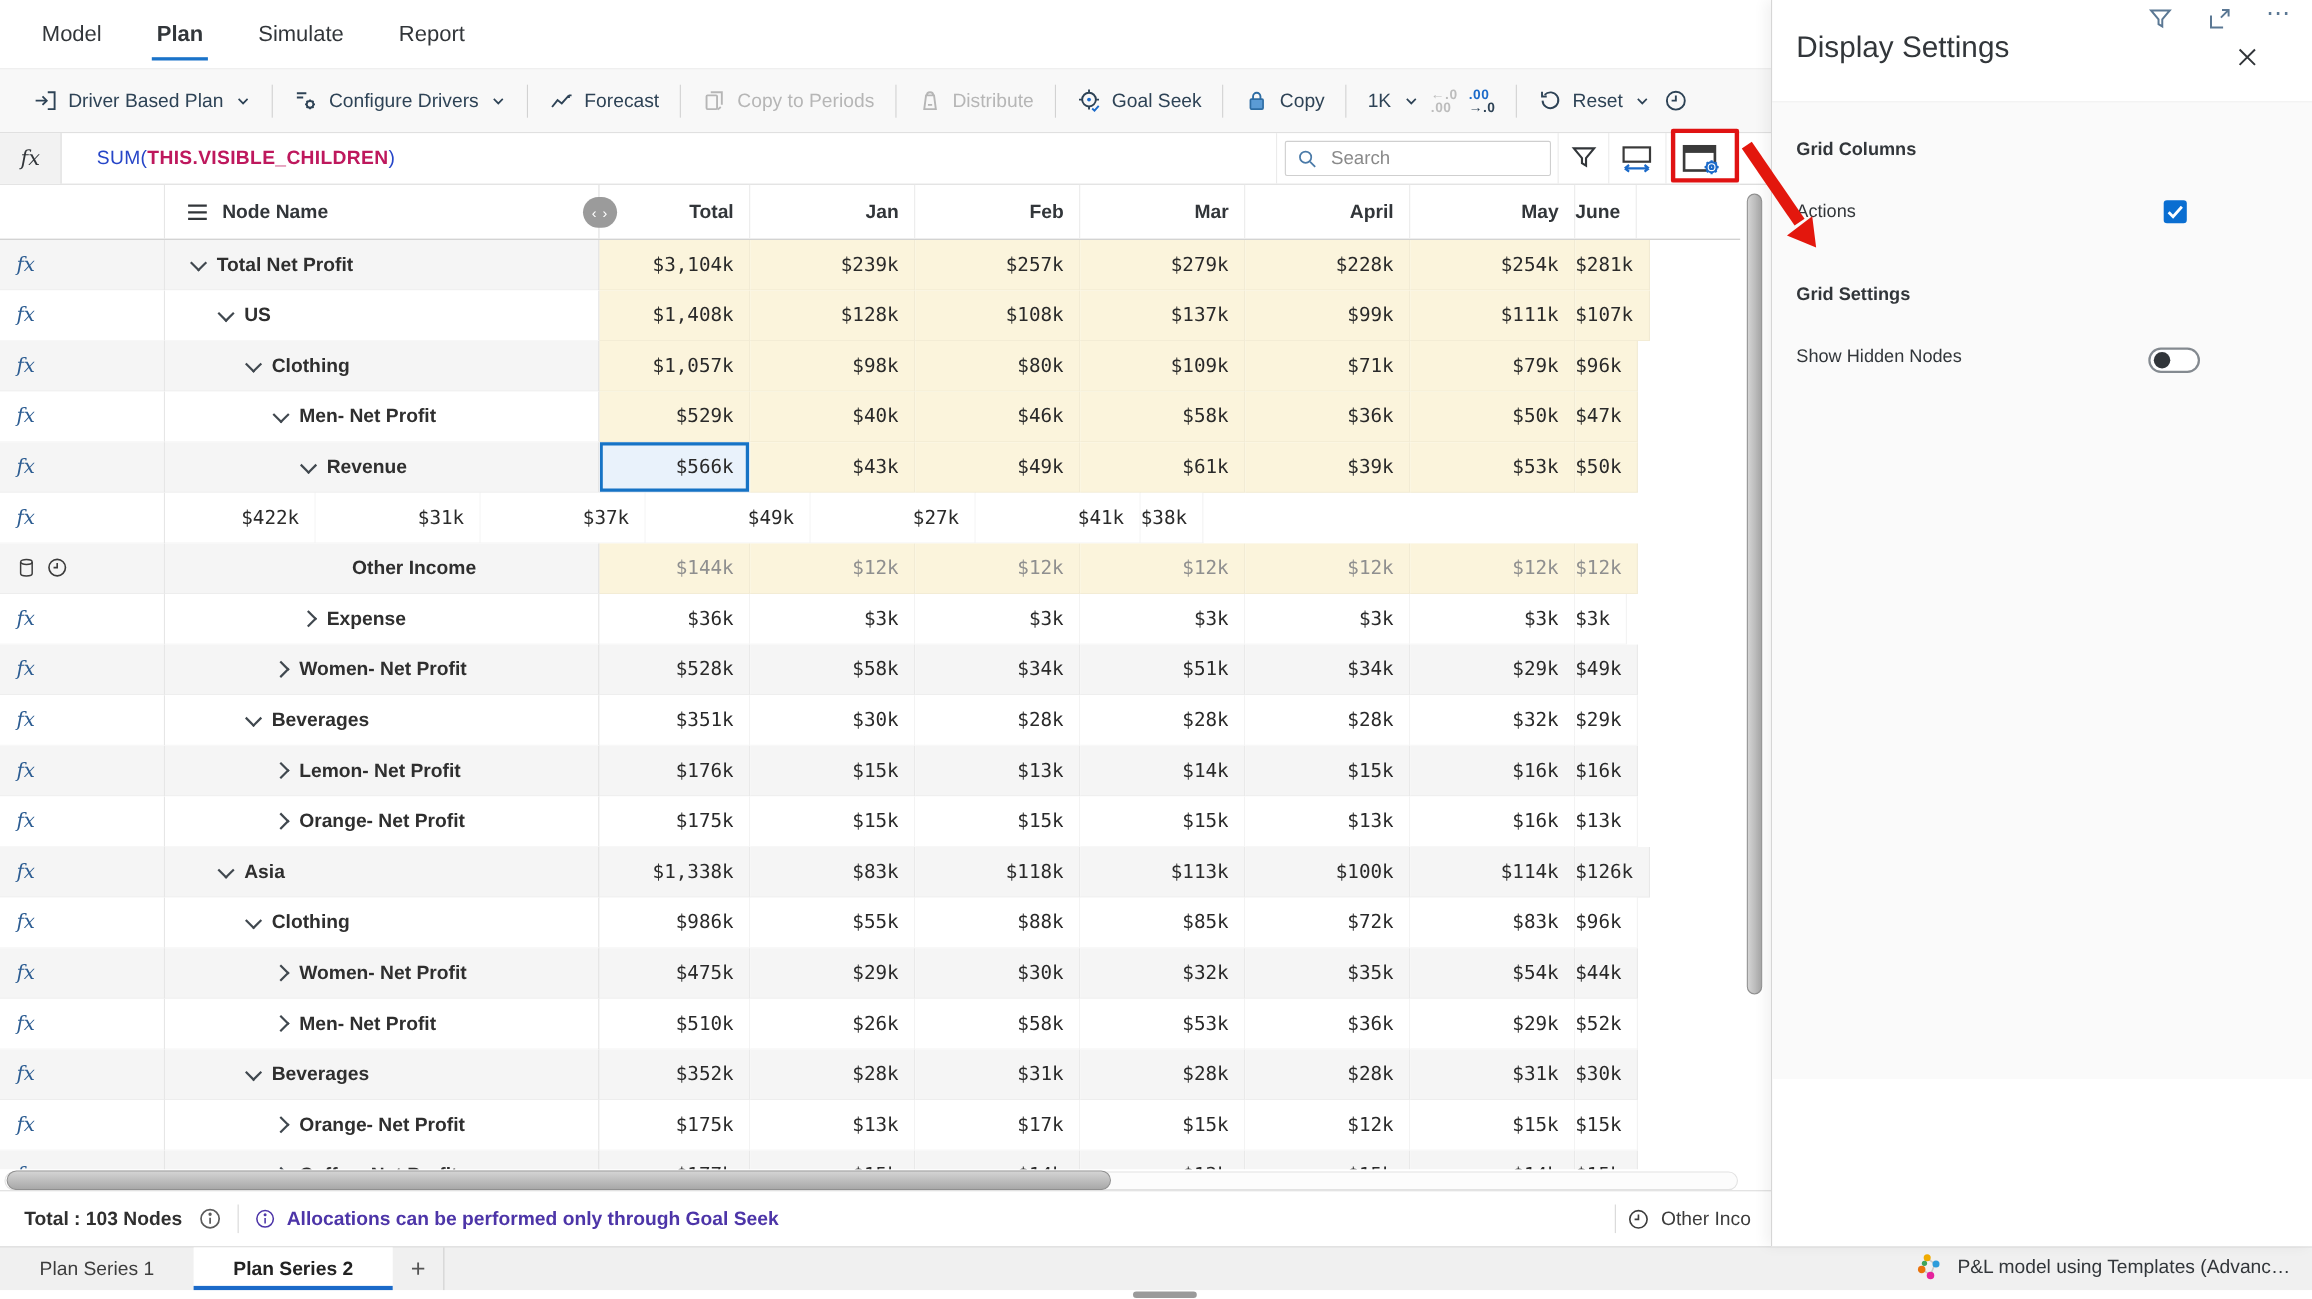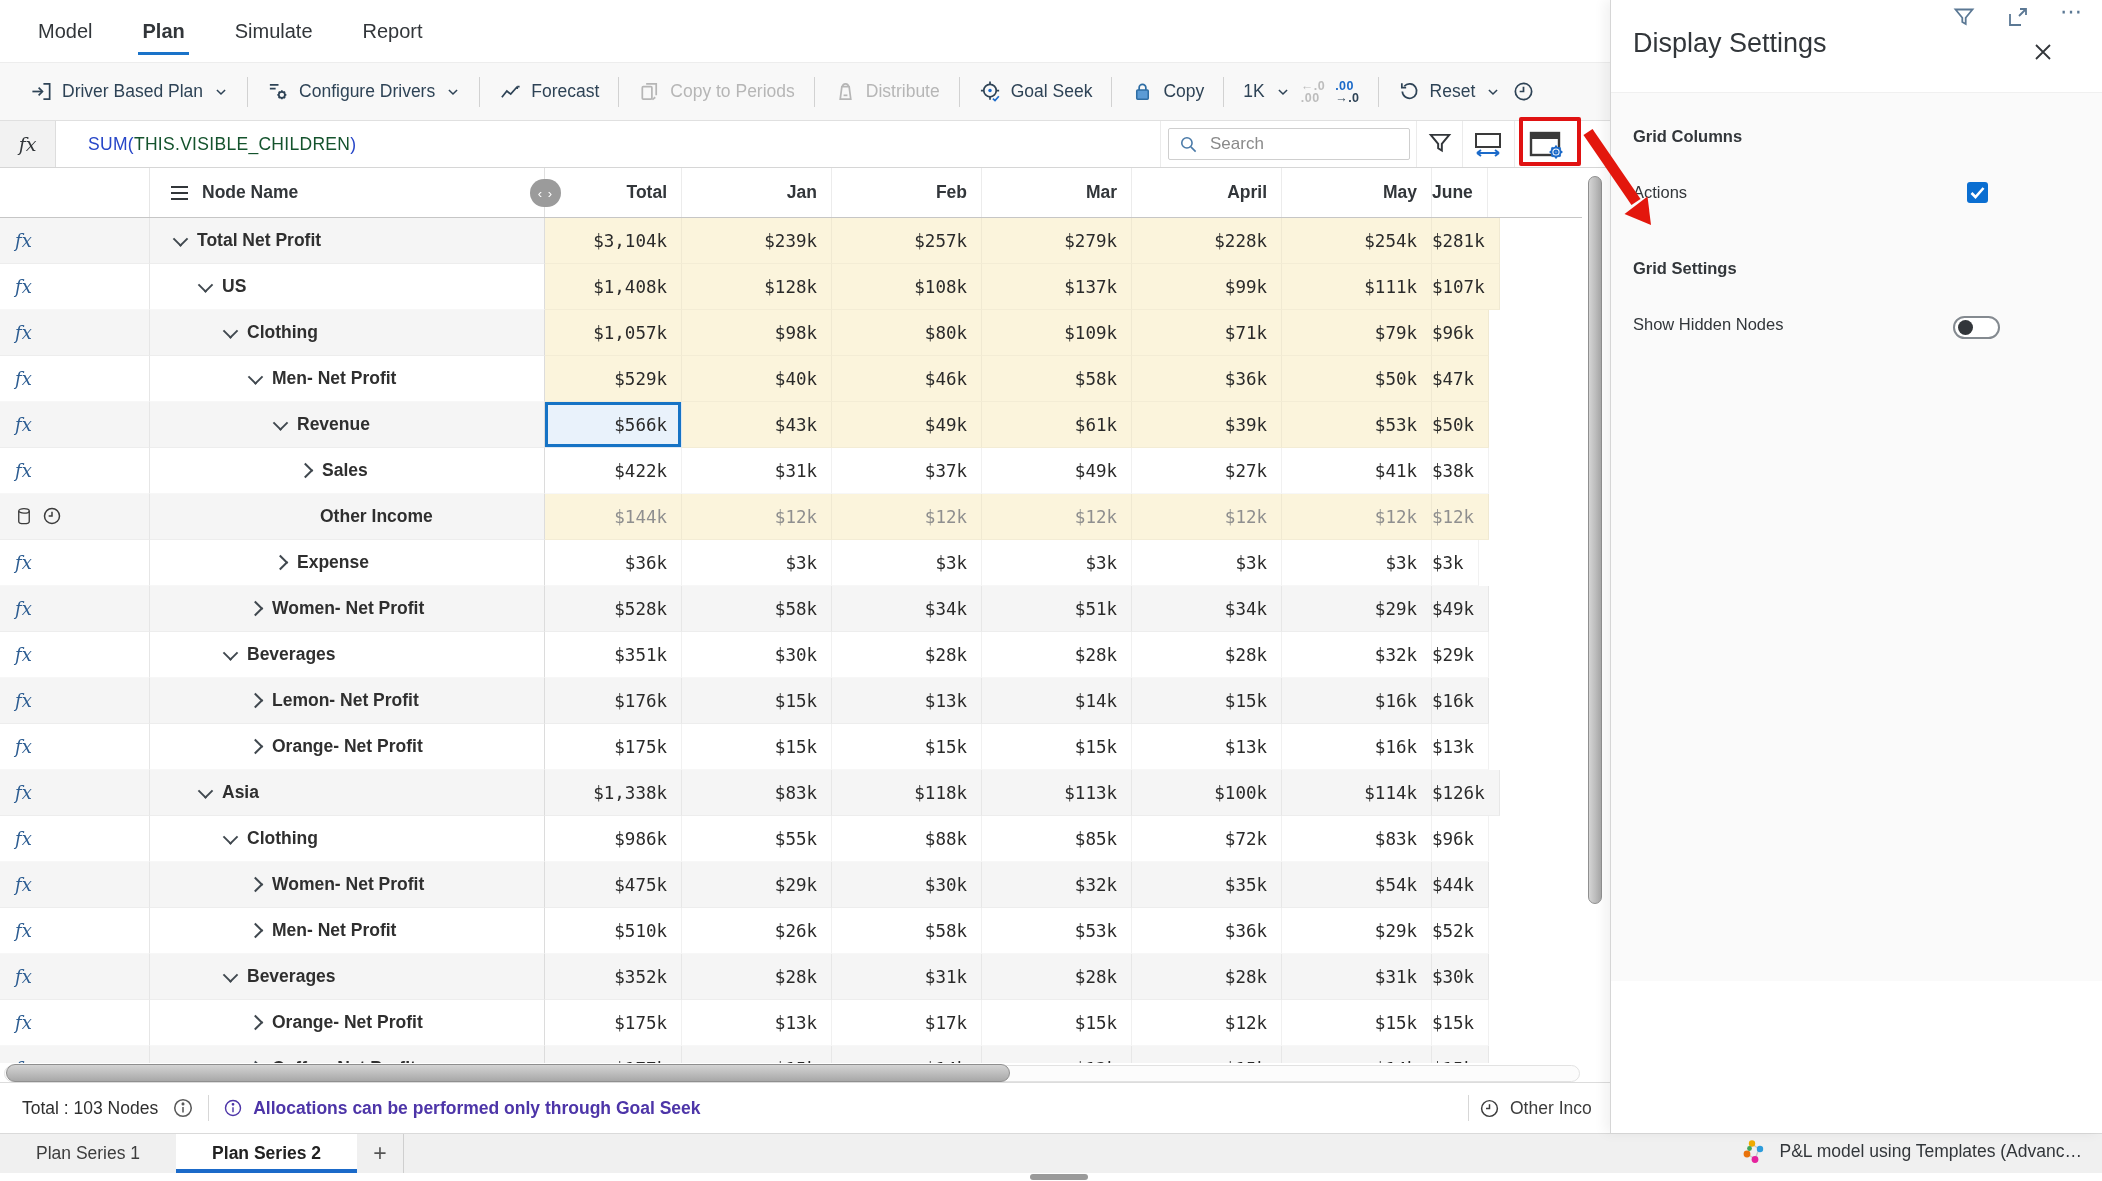--- a/index.html
+++ b/index.html
@@ -29,21 +29,21 @@
   .dec .blue{color:#1b6ac9}
   .dec.disabled .blue{color:#bdbdbd}
 
   
   .formula-row{position:absolute;left:0;top:120px;width:1610px;height:48px;background:#fff;
                border-top:1px solid #e0e0e0;border-bottom:1px solid #d6d6d6;box-sizing:border-box;}
   .fx-cell{position:absolute;left:0;top:0;width:55px;height:100%;background:#f2f2f2;border-right:1px solid #ddd;
            display:flex;align-items:center;justify-content:center;}
   .fx-glyph{font-family:"DejaVu Serif",serif;font-style:italic;font-size:19px;color:#32363a;}
   .formula-text{position:absolute;left:88px;top:50%;transform:translateY(-50%);font-size:17.5px;letter-spacing:.3px;white-space:nowrap;}
-  .f-outer{color:#2746c8;} .f-inner{color:#14532d;}
+  .f-outer{color:#2746c8;} .f-inner{color:#be185d;font-weight:bold;}
   .fsep{position:absolute;top:0;height:100%;width:1px;background:#ebebeb;}
   .search-box{position:absolute;left:1168px;top:7px;width:242px;height:32px;border:1px solid #cfcfcf;border-radius:2px;
               background:#fff;display:flex;align-items:center;padding:0 10px;box-sizing:border-box;gap:10px;}
   .search-box input{border:none;outline:none;font-size:17px;color:#555;width:170px;background:transparent;
                     font-family:"Liberation Sans",sans-serif;}
   .search-box input::placeholder{color:#8a8a8a;}
   .frow-icon{position:absolute;top:9px;color:#32363a;cursor:pointer;}
   .red-box{position:absolute;left:1519px;top:117px;width:62px;height:49px;border:4px solid #e01212;border-radius:2px;
            box-sizing:border-box;z-index:30;pointer-events:none;}
   .red-arrow{position:absolute;left:1578px;top:124px;z-index:31;pointer-events:none;}
@@ -82,21 +82,21 @@
   .hs-track{position:absolute;left:4px;top:1065px;width:1576px;height:17px;border:1px solid #e2e2e2;
             border-radius:9px;background:#fcfcfc;box-sizing:border-box;}
   .hs-thumb{position:absolute;left:6px;top:1064px;width:1004px;height:18px;border-radius:9px;
             background:linear-gradient(#d4d4d4,#a8a8a8);border:1px solid #8f8f8f;box-sizing:border-box;cursor:grab;}
   .vs-thumb{position:absolute;left:1588px;top:176px;width:14px;height:728px;border-radius:7px;
             background:linear-gradient(90deg,#d4d4d4,#a8a8a8);border:1px solid #8f8f8f;box-sizing:border-box;cursor:grab;}
 
   
   .status-bar{position:absolute;left:0;top:1082px;width:1610px;height:51px;background:#fff;border-top:1px solid #dcdcdc;
               box-sizing:border-box;display:flex;align-items:center;padding-left:22px;font-size:17.5px;overflow:hidden;}
-  .sb-total{font-weight:400;color:#2f2f2f;margin-right:14px;}
+  .sb-total{font-weight:700;color:#2f2f2f;margin-right:14px;}
   .sb-div{width:1px;height:26px;background:#d7d7d7;margin:0 14px;flex:none;}
   .sb-msg{color:#4d35a8;font-weight:700;display:flex;align-items:center;gap:10px;}
   .sb-right{position:absolute;left:1468px;top:0;height:100%;display:flex;align-items:center;gap:10px;color:#3c3c3c;}
 
   
   .bottom-bar{position:absolute;left:0;top:1133px;width:2102px;height:40px;background:#f0f0f0;
               border-top:1px solid #dadada;display:flex;align-items:stretch;box-sizing:border-box;}
   .sheet-tab{display:flex;align-items:center;padding:0 36px;font-size:17.5px;color:#3d3d3d;cursor:pointer;position:relative;}
   .sheet-tab.active{background:#fff;font-weight:700;color:#222;}
   .sheet-tab.active::after{content:"";position:absolute;left:0;right:0;bottom:0;height:4px;background:#1b6ac9;}
@@ -415,24 +415,20 @@
         <div class="cell c-val cream" style="width: 150px;">$43k</div>
         <div class="cell c-val cream" style="width: 150px;">$49k</div>
         <div class="cell c-val cream" style="width: 150px;">$61k</div>
         <div class="cell c-val cream" style="width: 150px;">$39k</div>
         <div class="cell c-val cream" style="width: 150px;">$53k</div>
         <div class="cell c-val cream">$50k</div>
       </div>
       <div class="grow even">
         <div class="cell c-act">
           <span class="fx-act">fx</span>
-        </div>
-        <div class="cell c-node" style="padding-left: 150px;">
-          <span class="chev closed"></span>
-          <span>Sales</span>
         </div>
         <div class="cell c-val" style="width: 137px;">$422k</div>
         <div class="cell c-val" style="width: 150px;">$31k</div>
         <div class="cell c-val" style="width: 150px;">$37k</div>
         <div class="cell c-val" style="width: 150px;">$49k</div>
         <div class="cell c-val" style="width: 150px;">$27k</div>
         <div class="cell c-val" style="width: 150px;">$41k</div>
         <div class="cell c-val">$38k</div>
       </div>
       <div class="grow odd">

